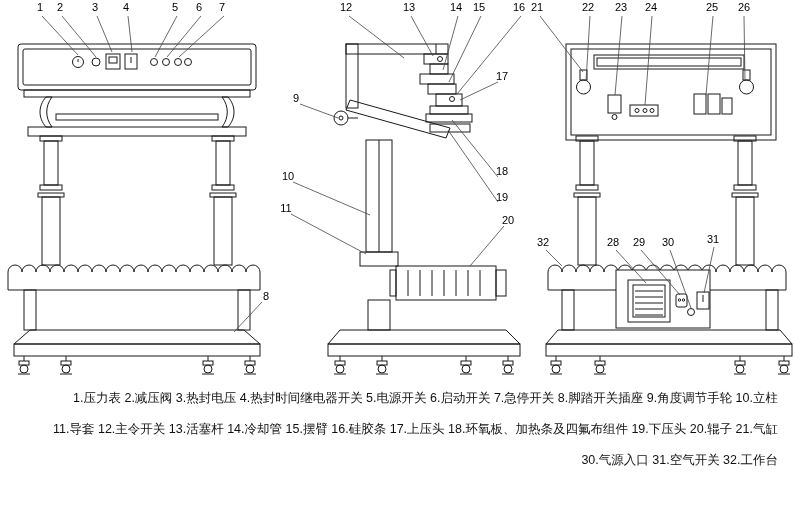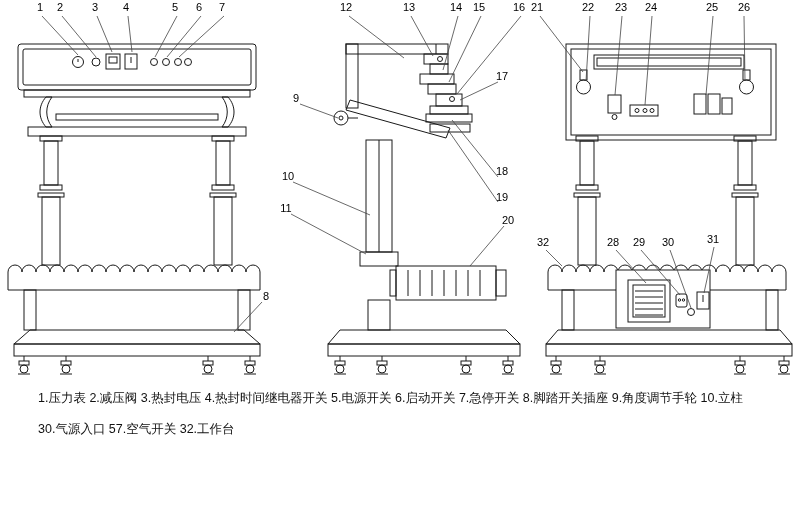--- a/index.html
+++ b/index.html
@@ -5,21 +5,21 @@
   html,body{margin:0;padding:0;background:#fff;}
   .stage{
     position:relative;width:794px;height:505px;background:#ffffff;overflow:hidden;
     font-family:"Liberation Sans","DejaVu Sans",sans-serif;color:#111;
   }
   #diagram{position:absolute;left:0;top:0;}
   .legend{
     position:absolute;left:38px;top:390px;width:740px;
     font-size:12.5px;color:#111;
   }
-  .legend p{margin:0 0 14px 0;line-height:17px;white-space:nowrap;}
+  .legend p{margin:0 0 14px 0;line-height:17px;white-space:nowrap;text-align:right;}
   text.callout{font-size:11px;fill:#000;text-anchor:middle;}
 </style>
 </head>
 <body>
 
 <div class="stage">
 
   <svg id="diagram" width="794" height="390" viewBox="0 0 794 390">
     <defs>
       <g id="caster" stroke="#1a1a1a" fill="none" stroke-width="1">
@@ -227,16 +227,17 @@
       <text class="callout" x="613" y="246">28</text>
       <text class="callout" x="639" y="246">29</text>
       <text class="callout" x="668" y="246">30</text>
       <text class="callout" x="713" y="243">31</text>
       <text class="callout" x="543" y="246">32</text>
     </g>
   </svg>
 
   <div class="legend">
     <p>1.压力表 2.减压阀 3.热封电压 4.热封时间继电器开关 5.电源开关 6.启动开关 7.急停开关 8.脚踏开关插座 9.角度调节手轮 10.立柱</p>
-    <p>30.气源入口 57.空气开关 32.工作台</p>
+    <p>11.导套 12.主令开关 13.活塞杆 14.冷却管 15.摆臂 16.硅胶条 17.上压头 18.环氧板、加热条及四氟布组件 19.下压头 20.辊子 21.气缸</p>
+    <p>30.气源入口 31.空气开关 32.工作台</p>
   </div>
 
 </div>
 
 </body></html>

